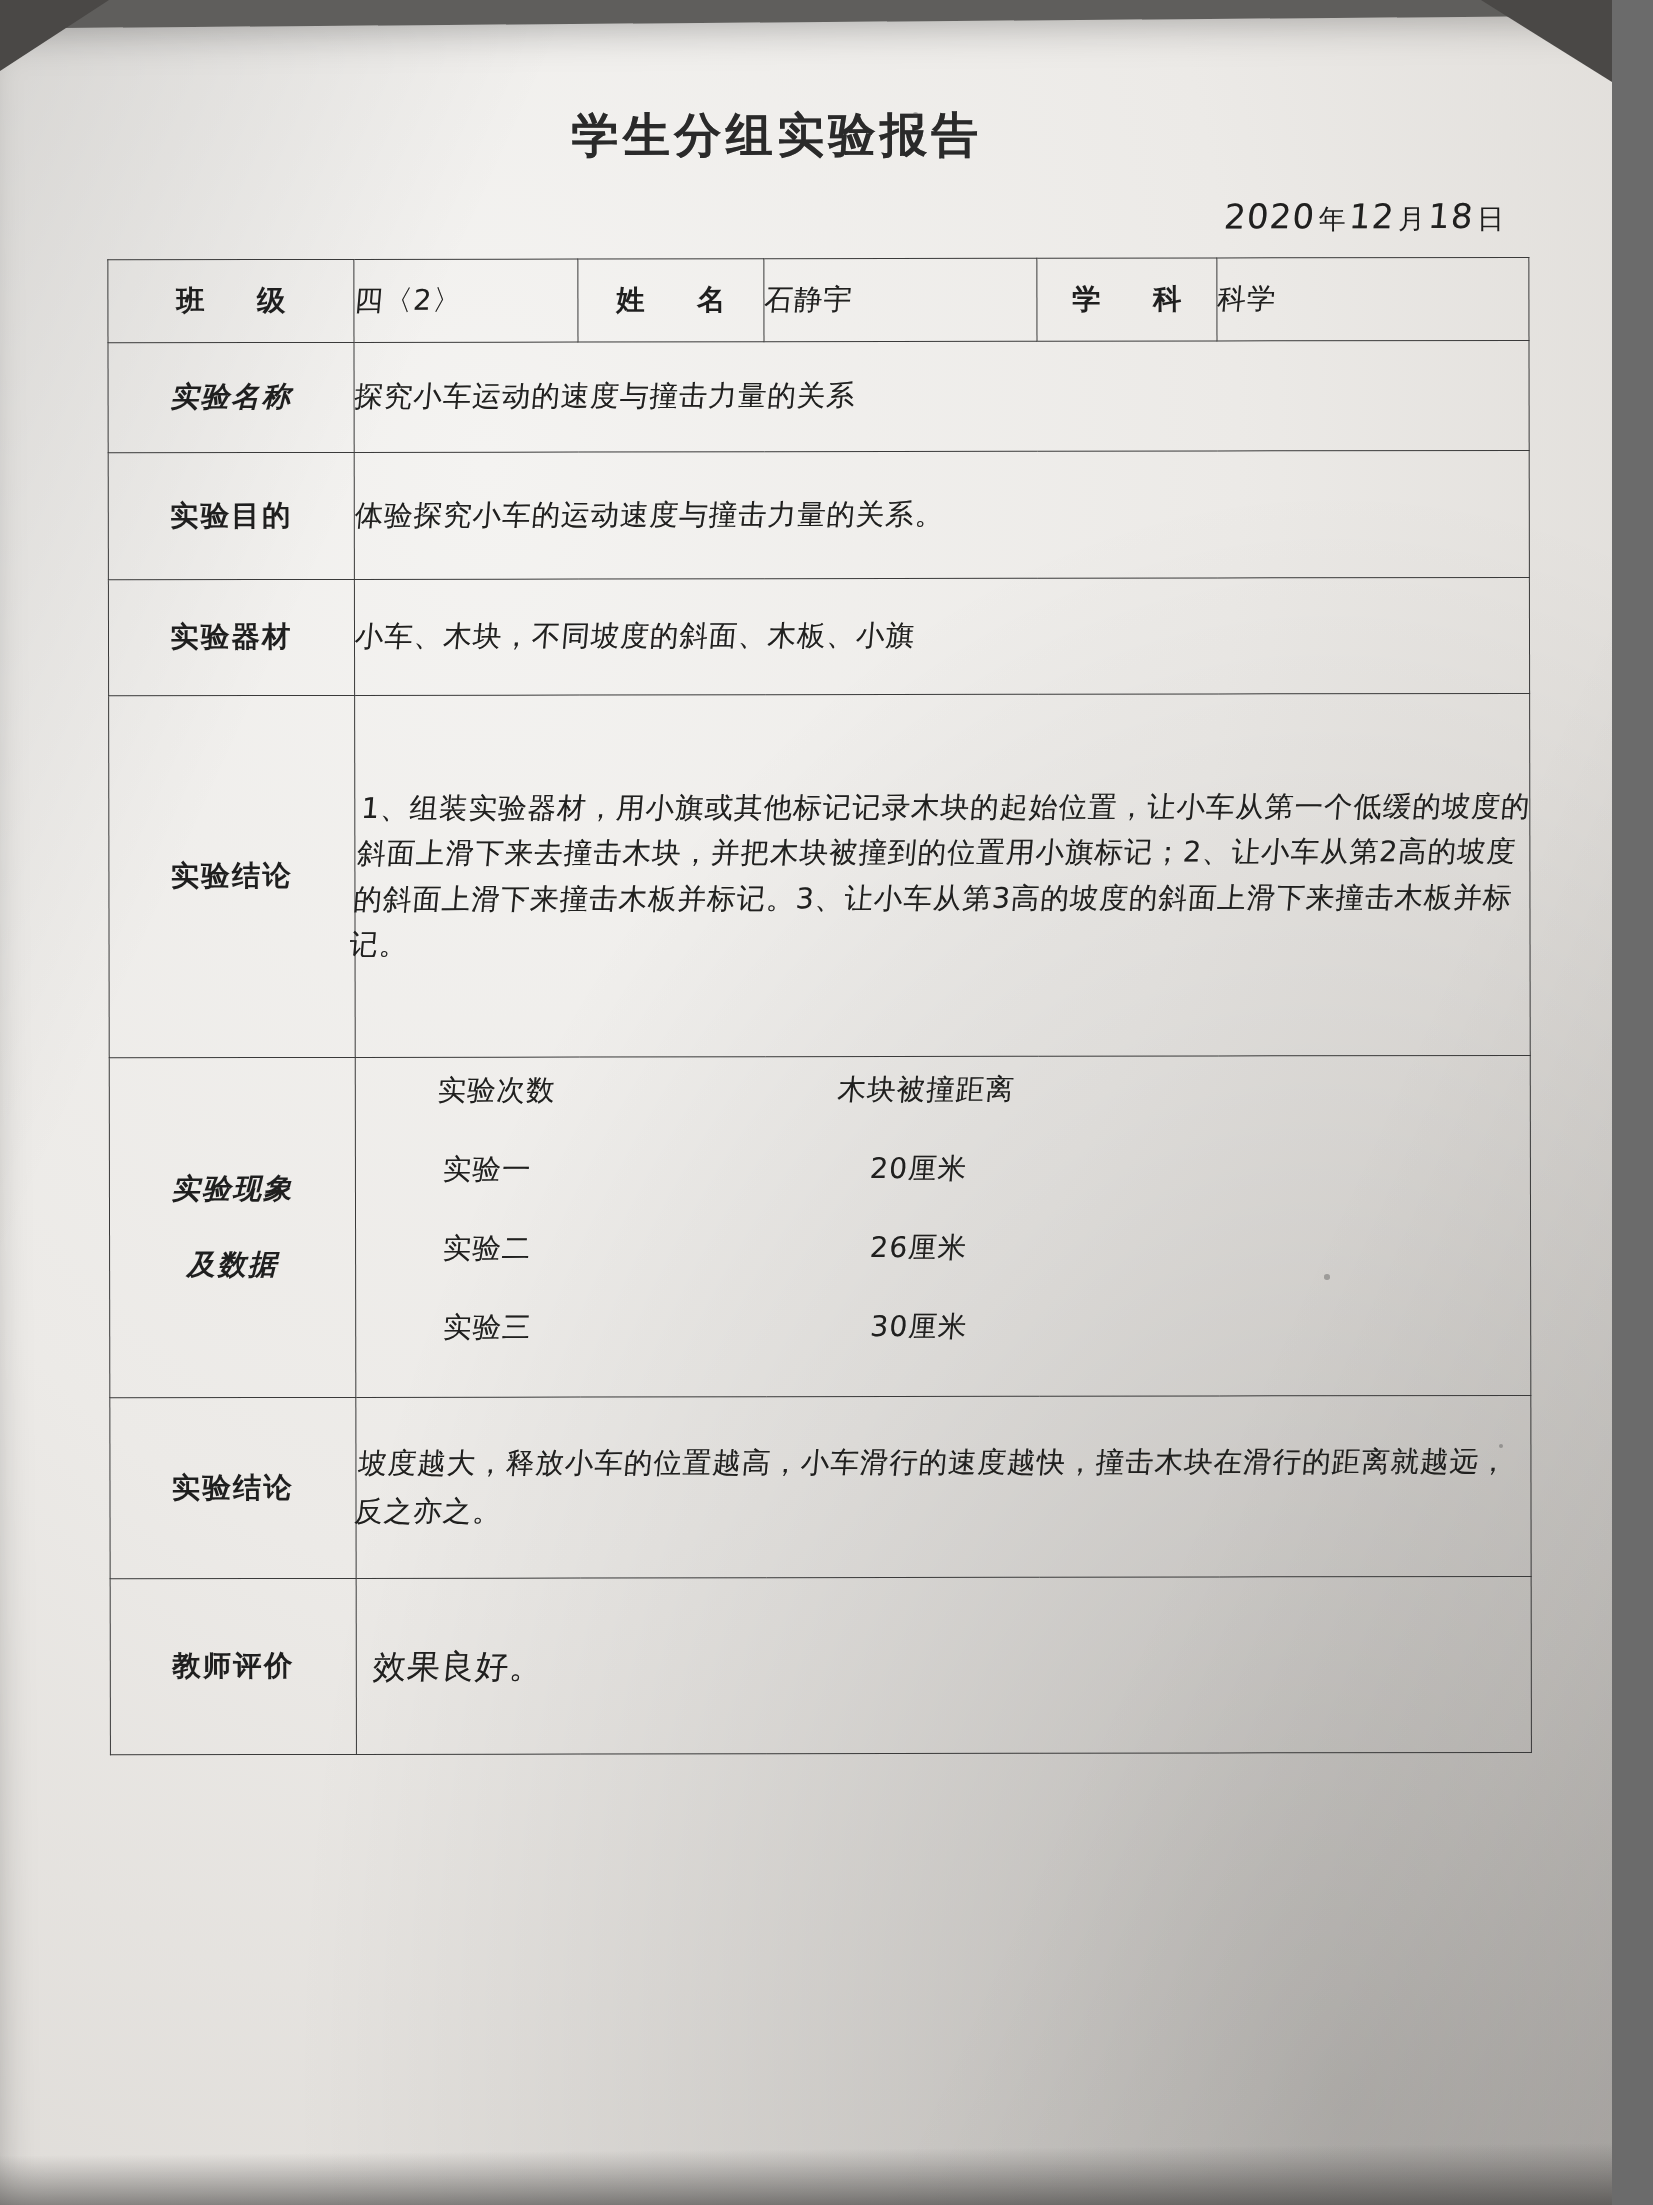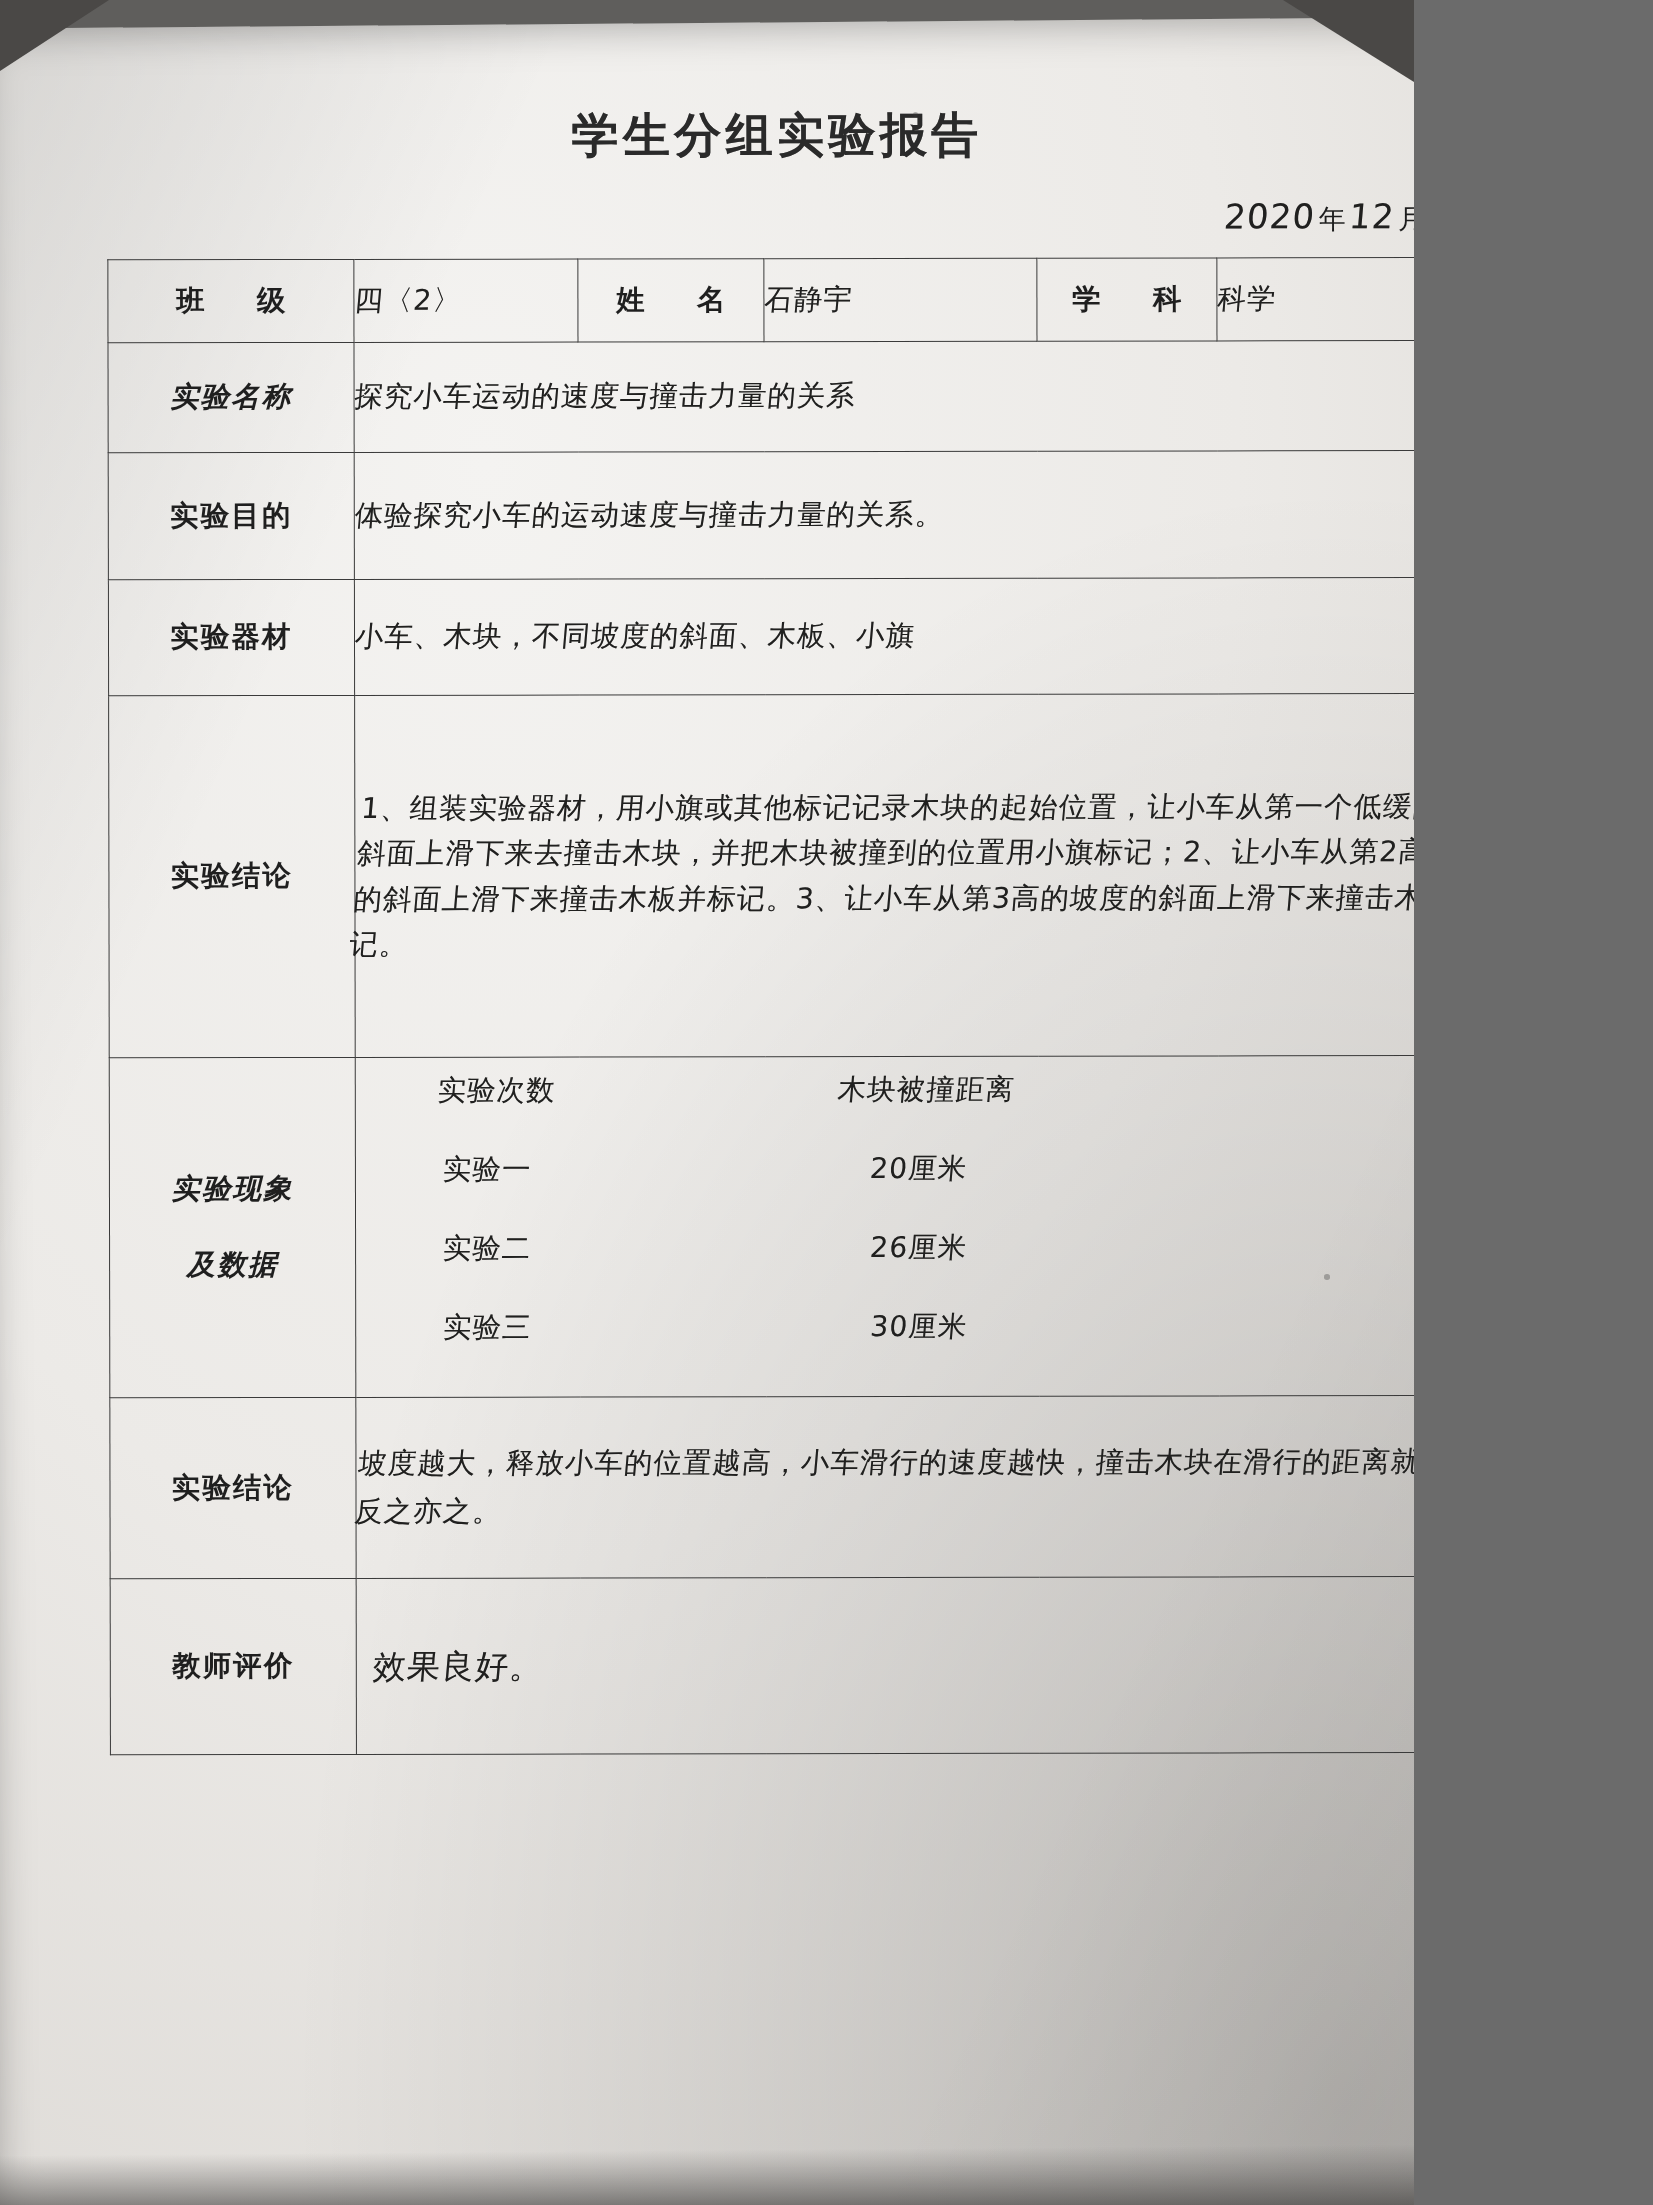--- a/index.html
+++ b/index.html
@@ -11,21 +11,21 @@
   body {
     width: 1654px;
     height: 2205px;
     overflow: hidden;
     font-family: "DejaVu Sans", sans-serif;
   }
 
   
   .photo {
     position: relative;
-    width: 1414px;
+    width: 1612px;
     height: 2205px;
     background: #5f5e5c;
     overflow: hidden;
   }
   .paper {
     position: absolute;
     left: -16.4px;
     top: 22px;
     width: 1690px;
     height: 2193px;

